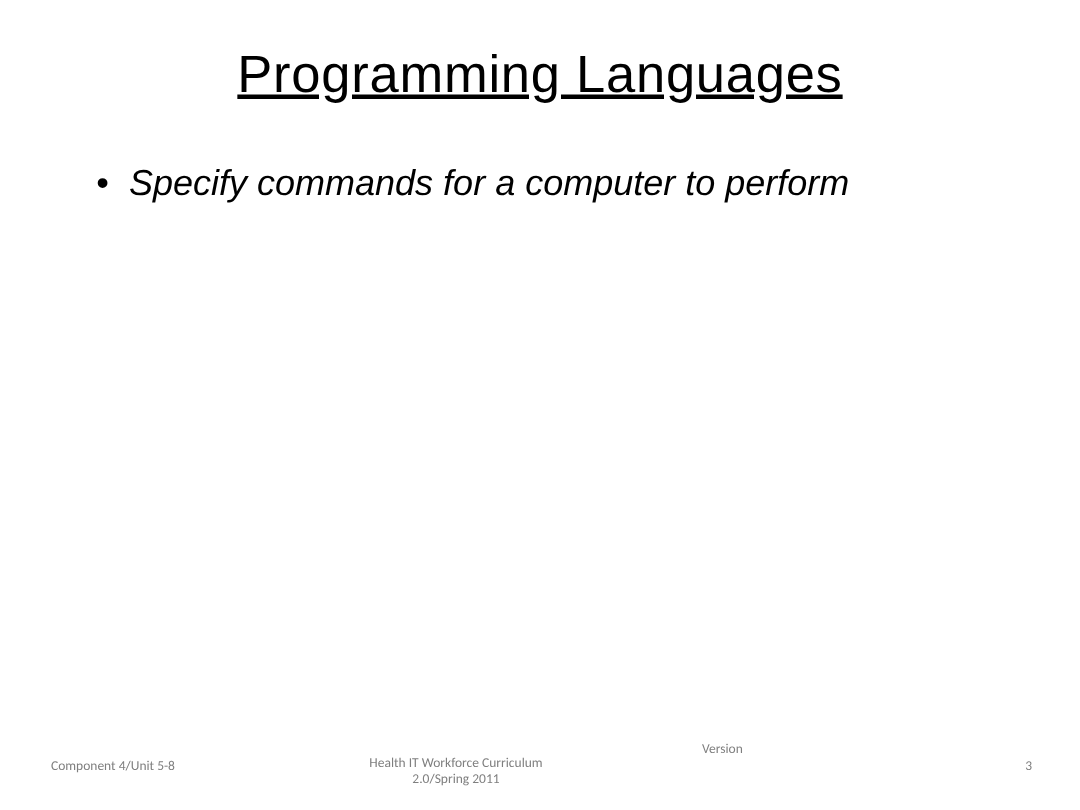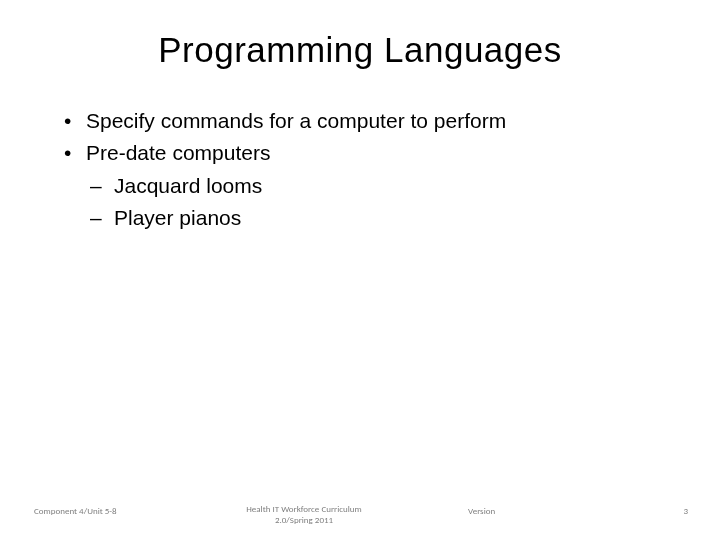--- a/index.html
+++ b/index.html
@@ -1,48 +1,41 @@
 <!DOCTYPE html>
 <html><head>
 <meta charset="utf-8">
 <style>
   * { margin: 0; padding: 0; box-sizing: border-box; }
   html, body { width: 720px; height: 540px; background: #fff; font-family: Verdana, Geneva, sans-serif; color: #000; }
   .slide { width: 720px; height: 540px; position: relative; padding: 30px 58px 0 58px; }
-  .title { font-size: 35px; font-weight: 400; text-align: center; margin-bottom: 36px; letter-spacing: 0.5px; }
-  .content { font-size: 21px; line-height: 1.45; }
+  .title { font-size: 35px; font-weight: 400; text-align: center; margin-bottom: 36px; letter-spacing: 0.5px; text-decoration: underline; }
+  .content { font-size: 24px; line-height: 1.45; font-style: italic; }
   .lvl1 { list-style: none; }
   .lvl1 > li { position: relative; padding-left: 28px; margin-bottom: 2px; }
   .lvl1 > li::before { content: "•"; position: absolute; left: 6px; top: 0; }
   .lvl2 { list-style: none; margin-top: 2px; }
   .lvl2 > li { position: relative; padding-left: 28px; margin-bottom: 2px; }
   .lvl2 > li::before { content: "–"; position: absolute; left: 4px; top: 0; }
   .footer { position: absolute; bottom: 14px; left: 0; width: 720px; font-size: 9px; color: #7f7f7f; font-family: Calibri, Arial, sans-serif; }
   .footer-left { position: absolute; left: 34px; bottom: 10px; }
   .footer-center { position: absolute; left: 0; width: 608px; text-align: center; bottom: 0; line-height: 1.2; }
-  .footer-version { position: absolute; left: 468px; bottom: 10px; }
+  .footer-version { position: absolute; left: 468px; bottom: 21px; }
   .footer-page { position: absolute; right: 32px; bottom: 10px; }
 </style>
 </head>
 <body>
 
 <div class="slide">
   <h1 class="title">Programming Languages</h1>
 
   <div class="content">
     <ul class="lvl1">
       <li>
         <span>Specify commands for a computer to perform</span>
-      </li>
-      <li>
-        <span>Pre-date computers</span>
-        <ul class="lvl2">
-          <li><span>Jacquard looms</span></li>
-          <li><span>Player pianos</span></li>
-        </ul>
       </li>
     </ul>
   </div>
 
   <div class="footer">
     <div class="footer-left">Component 4/Unit 5-8</div>
     <div class="footer-center">
       <span>Health IT Workforce Curriculum</span><br>
       <span>2.0/Spring 2011</span>
     </div>

